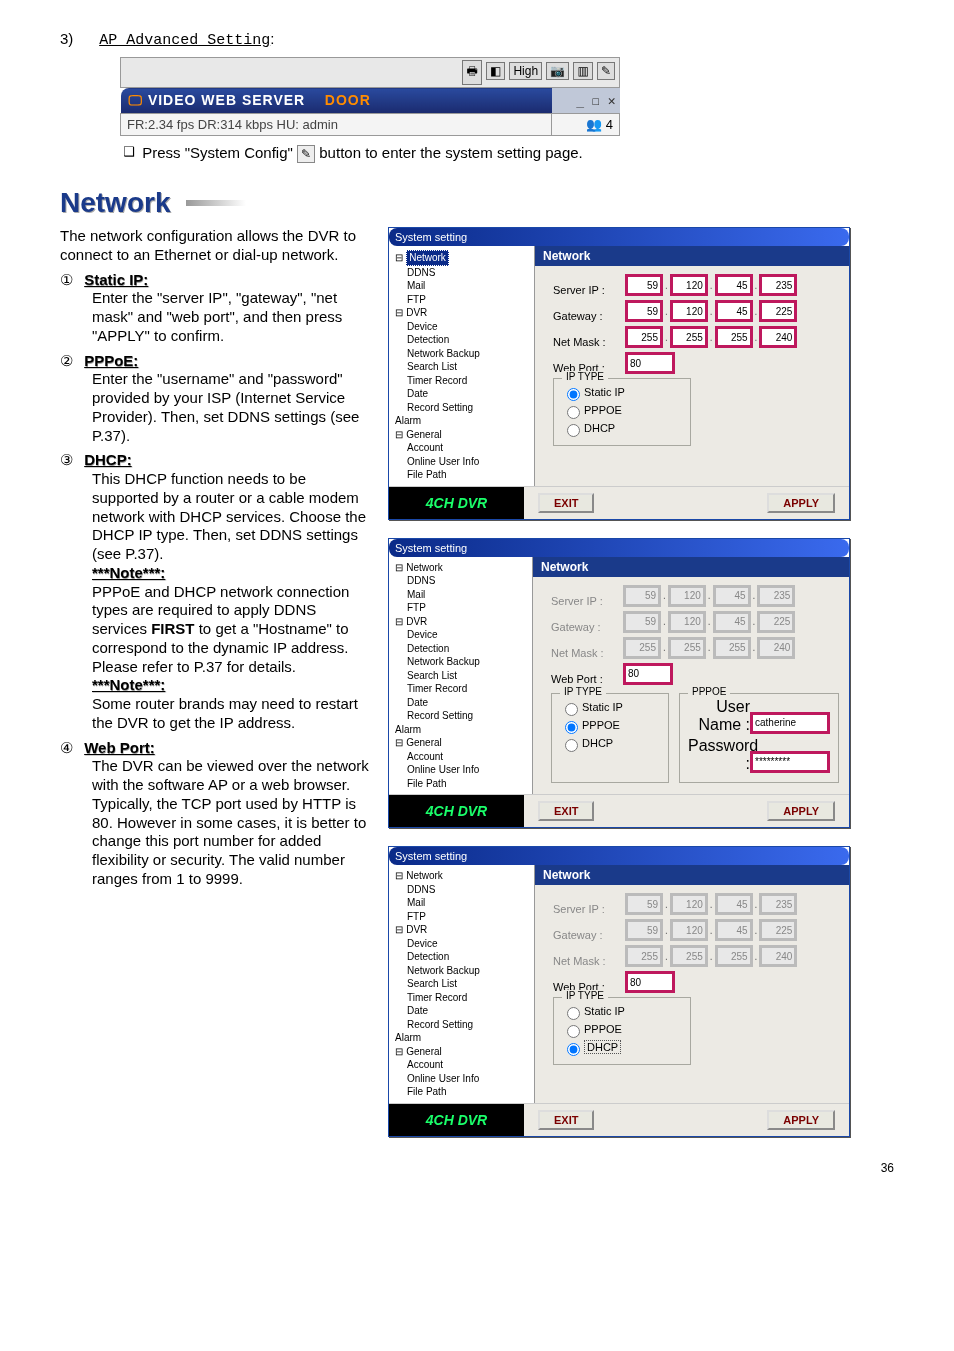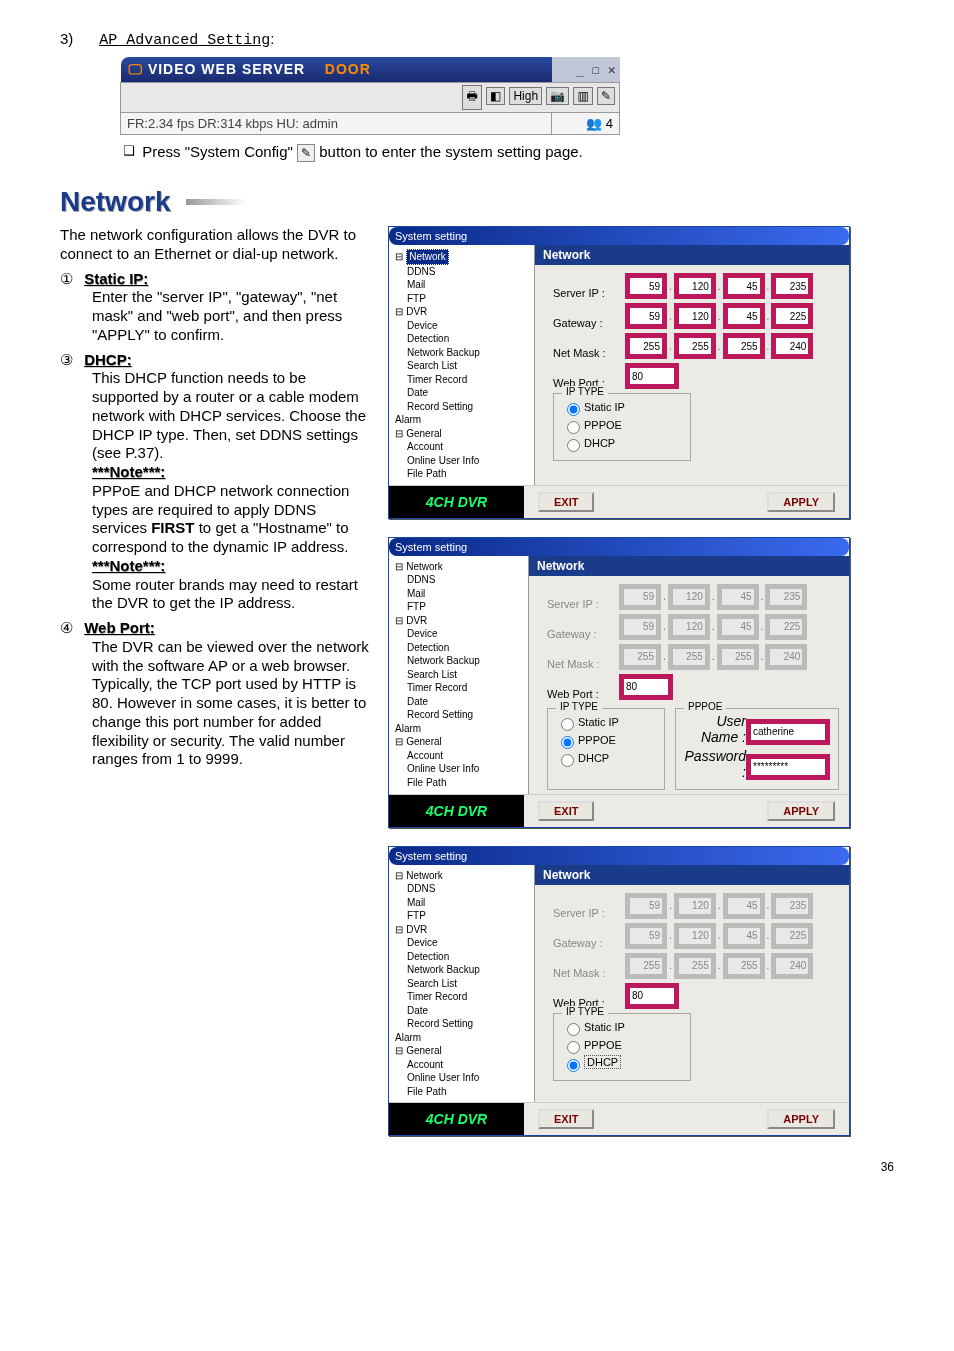--- a/index.html
+++ b/index.html
@@ -215,21 +215,21 @@
   }
   .flabel {
     width: 72px;
     font-size: 11px;
     color: #000;
   }
   .flabel.dim { color: #888; }
   .ipgrp input, .txtin {
     font-family: Tahoma, sans-serif;
     font-size: 10px;
-    border: 5px solid #be185d;
+    border: 3px solid #be185d;
     background: #fff;
     padding: 1px 2px;
     text-align: right;
     width: 28px;
     height: 14px;
     box-sizing: content-box;
   }
   .ipgrp input.dim { background: #e8e8e8; color: #888; border-color:#bbb;}
   .txtin.wide { width: 70px; text-align: left; }
   .dot { padding: 0 2px; font-size:10px; color:#666;}
@@ -249,21 +249,21 @@
     color: #000;
   }
   .radio-row { font-size: 11px; margin: 2px 0; }
   .radio-row input { margin-right: 4px; vertical-align: middle; }
   .radio-dotted {
     border: 1px dotted #555;
     padding: 0 2px;
   }
   .fieldflex { display: flex; gap: 10px; }
   .pppoe-box .frow { margin-bottom: 3px; }
-  .pppoe-lbl { width: 62px; font-size: 14px; text-align: right;  font-style: italic;}
+  .pppoe-lbl { width: 62px; font-size: 16px; text-align: right; }
   .syswin .bottom {
     display: flex;
     background: #eceae4;
     border-top: 1px solid #ccc;
   }
   .brand {
     width: 135px;
     background: #000;
     color: #1aff6a;
     font-weight: bold;
@@ -299,39 +299,39 @@
 <body>
 
 <div class="section-title-row">
   <span class="section-number">3)</span>
   <span class="underline">AP Advanced Setting</span><span>:</span>
 </div>
 
 <table class="top-bar">
   <tbody>
       <tr>
-    <td class="tb-title" colspan="1">
-      <span>🖵 </span>
-      <span class="white">VIDEO WEB SERVER</span>
-      &nbsp;&nbsp;
-      <span>DOOR</span>
-    </td>
-    <td class="tb-winbtns">_ ☐ ✕</td>
-  </tr>
-  <tr>
     <td class="tb-icons" colspan="2">
       <span>🖶</span>
       <span>◧</span>
       <span>High</span>
       <span>📷</span>
       <span>▥</span>
       <span>✎</span>
     </td>
   </tr>
   <tr>
+    <td class="tb-title" colspan="1">
+      <span>🖵 </span>
+      <span class="white">VIDEO WEB SERVER</span>
+      &nbsp;&nbsp;
+      <span>DOOR</span>
+    </td>
+    <td class="tb-winbtns">_ ☐ ✕</td>
+  </tr>
+  <tr>
     <td class="tb-status">FR:2.34 fps DR:314 kbps   HU: admin</td>
     <td class="tb-status-right">
       <span>👥</span>
       <span>4</span>
     </td>
   </tr>
 </tbody>
   </table>
 
 <div class="press-line">
@@ -347,30 +347,36 @@
 
   <div class="left-col">
     <div>The network configuration allows the DVR to connect to an Ethernet or dial-up network.</div>
 
     <div class="item-block">
       <span class="circ">①</span>
       <span class="item-title">Static IP:</span>
       <div class="item-body">Enter the "server IP", "gateway", "net mask" and "web port", and then press "APPLY" to confirm.</div>
     </div>
 
+    <div class="item-block">
+      <span class="circ">②</span>
+      <span class="item-title">PPPoE:</span>
+      <div class="item-body">Enter the "username" and "password" provided by your ISP (Internet Service Provider). Then, set DDNS settings (see P.37).</div>
+    </div>
 
     <div class="item-block">
       <span class="circ">③</span>
       <span class="item-title">DHCP:</span>
       <div class="item-body">
         <div>This DHCP function needs to be supported by a router or a cable modem network with DHCP services. Choose the DHCP IP type. Then, set DDNS settings (see P.37).</div>
         <div class="note-title">***Note***:</div>
         <div>
           <span>PPPoE and DHCP network connection types are required to apply DDNS services </span><span class="bold">FIRST</span><span> to get a "Hostname" to correspond to the dynamic IP address.</span>
         </div>
+        <div>Please refer to P.37 for details.</div>
         <div class="note-title">***Note***:</div>
         <div>Some router brands may need to restart the DVR to get the IP address.</div>
       </div>
     </div>
 
     <div class="item-block">
       <span class="circ">④</span>
       <span class="item-title">Web Port:</span>
       <div class="item-body">The DVR can be viewed over the network with the software AP or a web browser. Typically, the TCP port used by HTTP is 80. However in some cases, it is better to change this port number for added flexibility or security. The valid number ranges from 1 to 9999.</div>
     </div>

